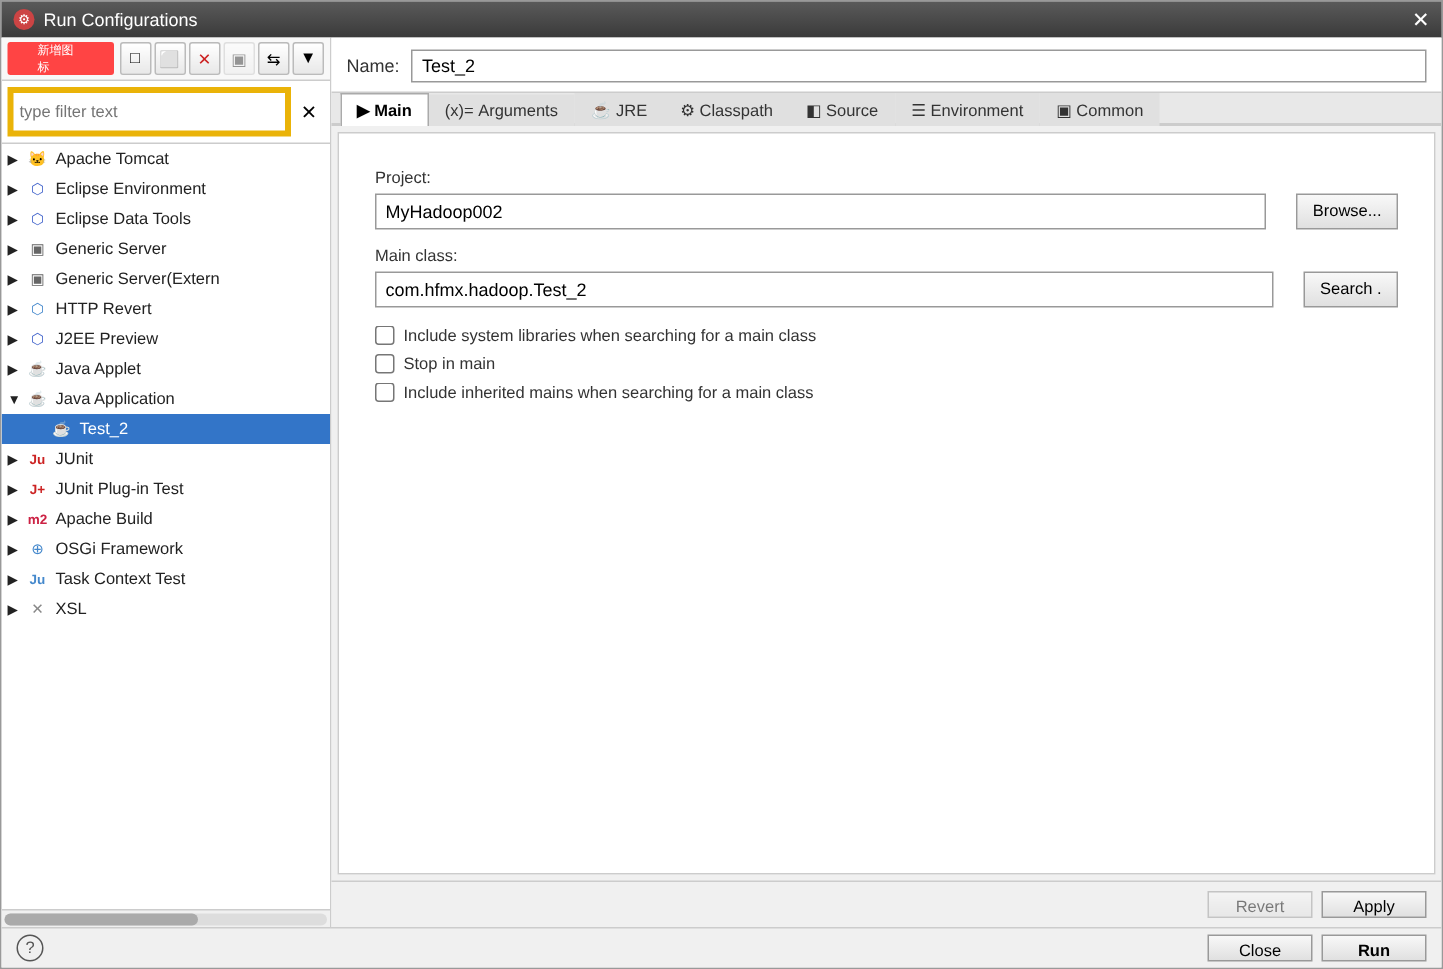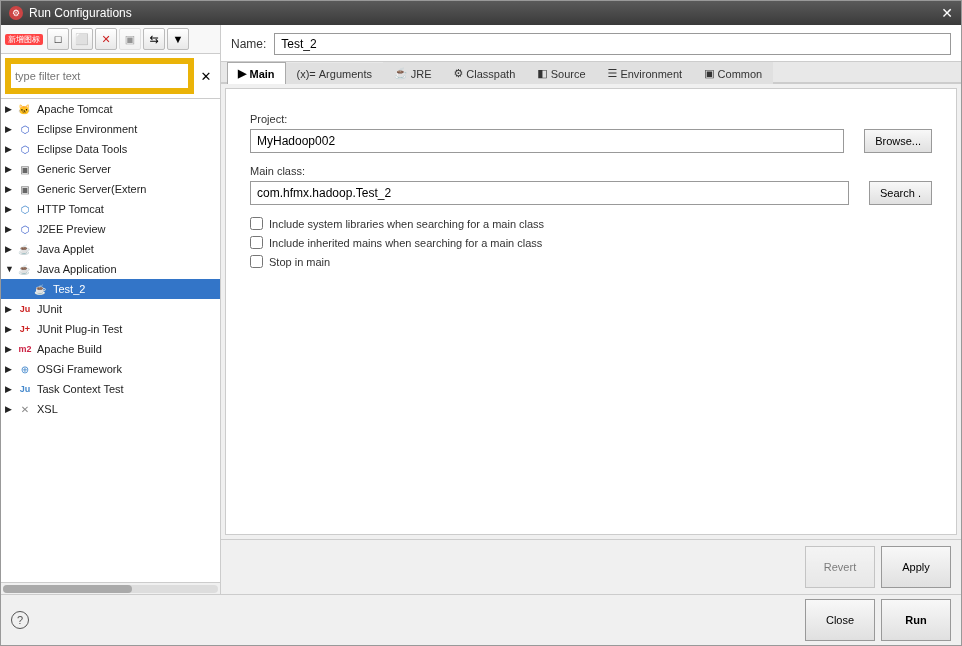--- a/index.html
+++ b/index.html
@@ -130,21 +130,21 @@
     .toolbar-btn.disabled { opacity: 0.4; cursor: default; }
     .filter-row {
       display: flex;
       align-items: center;
       padding: 4px;
       border-bottom: 1px solid #ccc;
       gap: 2px;
     }
     .filter-input {
       flex: 1;
-      border: 6px solid #eab308;
+      border: 4px solid #eab308;
       padding: 12px 4px;
       font-size: 11px;
       color: #888;
       outline: none;
       height: 33px;
     }
     .filter-btn {
       width: 20px;
       height: 20px;
       background: none;
@@ -322,21 +322,21 @@
       border-top: 1px solid #ccc;
       gap: 6px;
       flex-shrink: 0;
     }
     .bottom-btn {
       padding: 4px 16px;
       border: 1px solid #999;
       background: linear-gradient(to bottom, #f8f8f8, #e0e0e0);
       cursor: pointer;
       font-size: 11px;
-      height: 42px;
+      height: 18px;
       min-width: 70px;
     }
     .bottom-btn.disabled { opacity: 0.5; cursor: default; }
     .footer-bar {
       display: flex;
       align-items: center;
       justify-content: space-between;
       padding: 4px 10px;
       background: #f0f0f0;
       border-top: 1px solid #ccc;
@@ -371,21 +371,21 @@
     .icon-applet { color: #cc8800; }
     .icon-junit { color: #cc2222; }
     .icon-maven { color: #cc2244; }
     .icon-osgi { color: #4488cc; }
     .icon-task { color: #4488cc; }
     .icon-xsl { color: #888888; }
     .label-badge {
       font-size: 8px;
       background: #ff4444;
       color: white;
-      padding: 0 3px;
+      padding: 0 20px;
       border-radius: 2px;
       margin-right: 2px;
     }
   </style>
 </head>
 <body>
 
 <div class="window">
 
   <div class="title-bar">
@@ -444,21 +444,21 @@
 
         <div class="tree-item">
           <span class="toggle">▶</span>
           <span class="icon icon-generic">▣</span>
           <span class="item-label">Generic Server(Extern</span>
         </div>
 
         <div class="tree-item">
           <span class="toggle">▶</span>
           <span class="icon icon-http">⬡</span>
-          <span class="item-label">HTTP Tomcat</span>
+          <span class="item-label">HTTP Revert</span>
         </div>
 
         <div class="tree-item">
           <span class="toggle">▶</span>
           <span class="icon icon-eclipse">⬡</span>
           <span class="item-label">J2EE Preview</span>
         </div>
 
         <div class="tree-item">
           <span class="toggle">▶</span>
@@ -579,26 +579,26 @@
             <input class="form-input" type="text" value="com.hfmx.hadoop.Test_2" style="">
             <button class="search-btn">Search<span> .</span></button>
           </div>
         </div>
 
         <div class="checkbox-row">
           <input type="checkbox" id="cb1" style="">
           <label class="checkbox-label" for="cb1">Include system libraries when searching for a main class</label>
         </div>
         <div class="checkbox-row">
+          <input type="checkbox" id="cb3" style="">
+          <label class="checkbox-label" for="cb3">Stop in main</label>
+        </div>
+        <div class="checkbox-row">
           <input type="checkbox" id="cb2" style="">
           <label class="checkbox-label" for="cb2">Include inherited mains when searching for a main class</label>
-        </div>
-        <div class="checkbox-row">
-          <input type="checkbox" id="cb3" style="">
-          <label class="checkbox-label" for="cb3">Stop in main</label>
         </div>
 
       </div>
 
       <div class="bottom-bar">
         <button class="bottom-btn disabled">Revert</button>
         <button class="bottom-btn">Apply</button>
       </div>
 
     </div>

